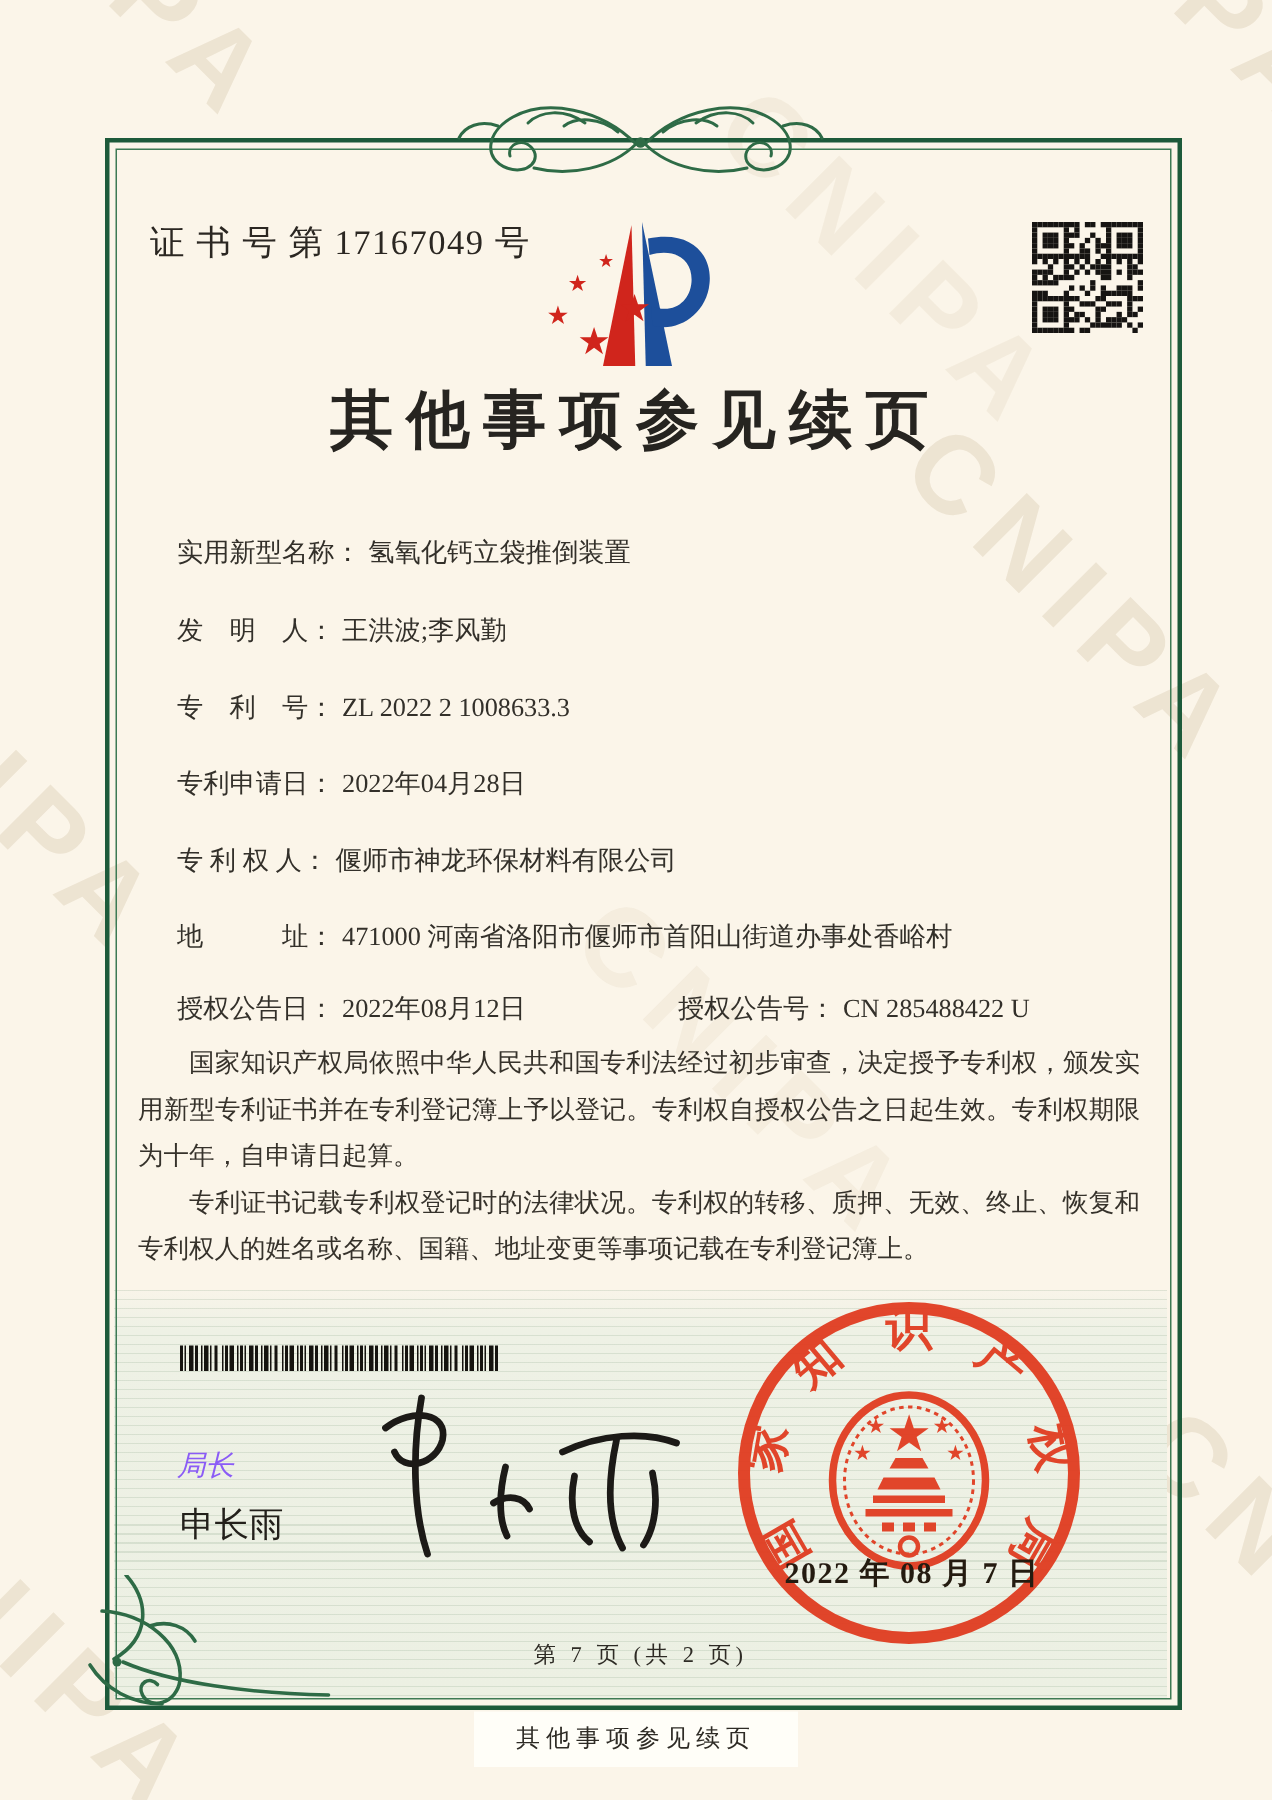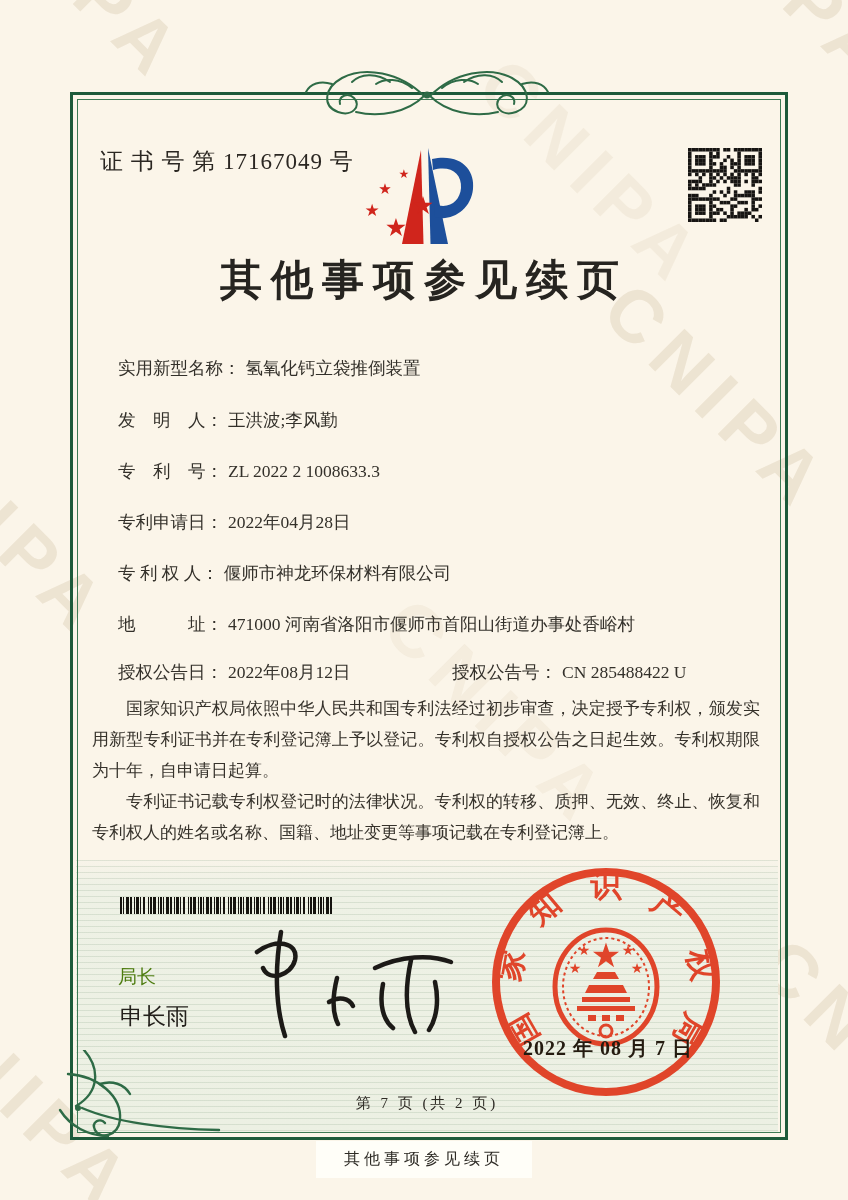--- a/index.html
+++ b/index.html
@@ -56,21 +56,21 @@
   .paragraphs p{margin:0; text-indent:2em;}
   
   .band{
     position:absolute; left:76px; top:860px; width:702px; height:272px; z-index:1;
     background-image:
       repeating-linear-gradient(180deg, rgba(125,155,125,0.20) 0px, rgba(125,155,125,0.20) 1px, rgba(0,0,0,0) 1px, rgba(0,0,0,0) 6px),
       linear-gradient(180deg, #f8f4e9 0%, #eef1e5 10%, #ecf0e3 100%);
   }
   .barcode{position:absolute; left:120px; top:897px; height:17px; z-index:2; display:flex;}
   .barcode div{height:100%;}
-  .signer-title{position:absolute; left:118px; top:964px; z-index:2; font-size:19px; color:#4d7c0f;}
+  .signer-title{position:absolute; left:118px; top:964px; z-index:2; font-size:19px; color:#8b5cf6;font-style:italic;}
   .signer-name{position:absolute; left:120px; top:1001px; z-index:2; font-size:23px; color:#23201b;}
   .signature{position:absolute; left:225px; top:926px; z-index:2;}
   .seal{position:absolute; left:487px; top:863px; z-index:3;}
   .seal-date{
     position:absolute; left:495px; top:1035px; width:226px; z-index:4;
     text-align:center; font-size:20px; font-weight:700; color:#241b10; letter-spacing:1px;
     white-space:nowrap;
   }
   .page-info{
     position:absolute; left:76px; top:1094px; width:702px; z-index:2;

